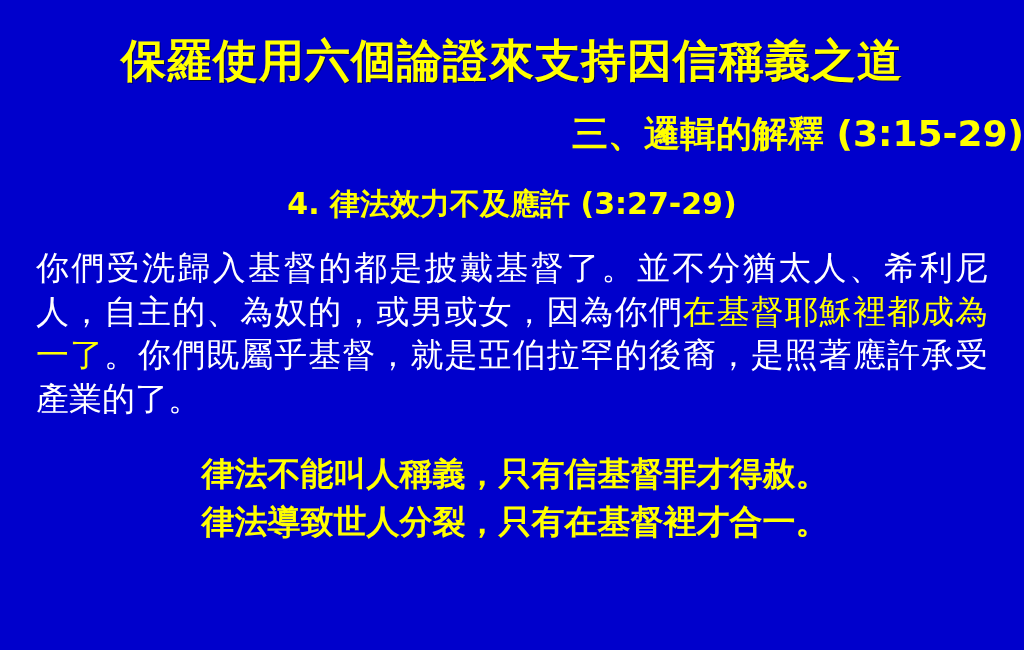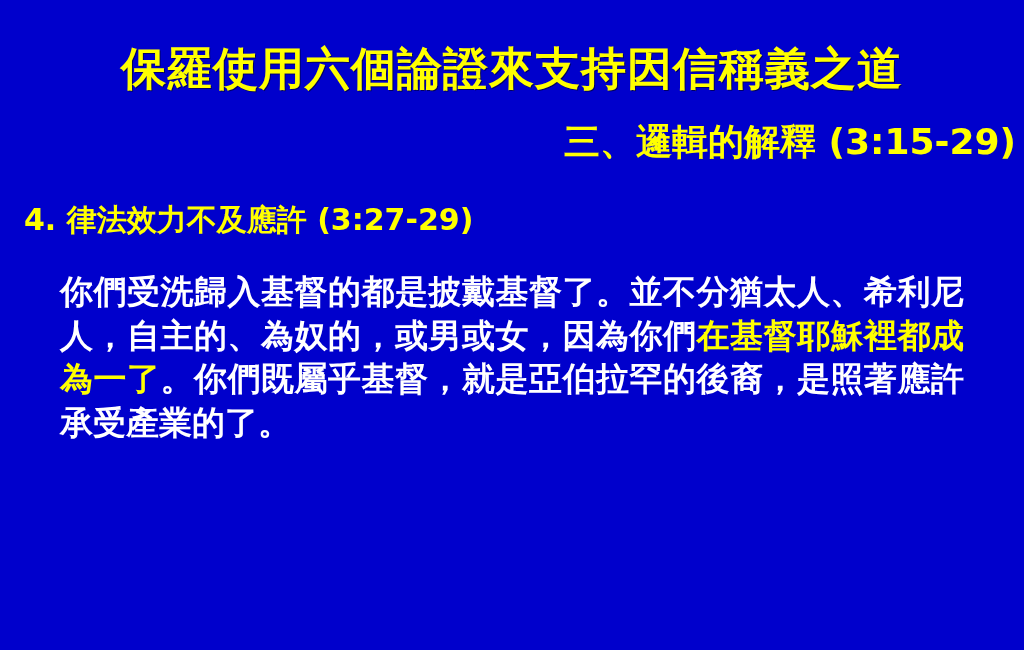--- a/index.html
+++ b/index.html
@@ -11,21 +11,21 @@
     height: 650px;
     background: #0000cc;
     font-family: "DejaVu Sans", "Liberation Sans", sans-serif;
     overflow: hidden;
   }
   .slide {
     position: relative;
     width: 1024px;
     height: 650px;
     box-sizing: border-box;
-    padding: 8px;
+    padding: 0;
   }
   .title {
     text-align: center;
     color: #ffff00;
     font-weight: bold;
     font-size: 45px;
     letter-spacing: 1px;
     line-height: 1.1;
     margin: 0;
     padding-top: 36px;
@@ -34,34 +34,34 @@
   .subtitle {
     text-align: right;
     color: #ffff00;
     font-weight: bold;
     font-size: 36px;
     line-height: 1.1;
     margin: 0;
     padding-top: 28px;
   }
   .subsubtitle {
-    text-align: left;
+    text-align: center;
     color: #ffff00;
     font-weight: bold;
     font-size: 30px;
     line-height: 1.1;
-    margin: 16px;
+    margin: 8px;
     padding-top: 26px;
   }
   .body-text {
     color: #ffffff;
-    font-weight: bold;
+    font-weight: normal;
     font-size: 33px;
     line-height: 1.32;
-    margin: 16px;
+    margin: 0;
     padding: 18px 36px 0 36px;
     text-align: justify;
     text-justify: inter-character;
     letter-spacing: 0px;
   }
   .body-text .hl {
     color: #ffff00;
   }
   .conclusions {
     padding: 30px 36px 0 36px;
@@ -82,14 +82,18 @@
 <div class="slide">
 
   <h1 class="title">保羅使用六個論證來支持因信稱義之道</h1>
 
   <h2 class="subtitle">三、邏輯的解釋 (3:15-29)</h2>
 
   <h3 class="subsubtitle">4. 律法效力不及應許 (3:27-29)</h3>
 
   <p class="body-text"><span>你們受洗歸入基督的都是披戴基督了。並不分猶太人、希利尼人，自主的、為奴的，或男或女，因為你們</span><span class="hl">在基督耶穌裡都成為一了</span><span>。你們既屬乎基督，就是亞伯拉罕的後裔，是照著應許承受產業的了。</span></p>
 
+  <div class="conclusions">
+    <p class="conclusion-line">律法不能叫人稱義，只有信基督罪才得赦。</p>
+    <p class="conclusion-line">律法導致世人分裂，只有在基督裡才合一。</p>
+  </div>
 
 </div>
 
 </body></html>

